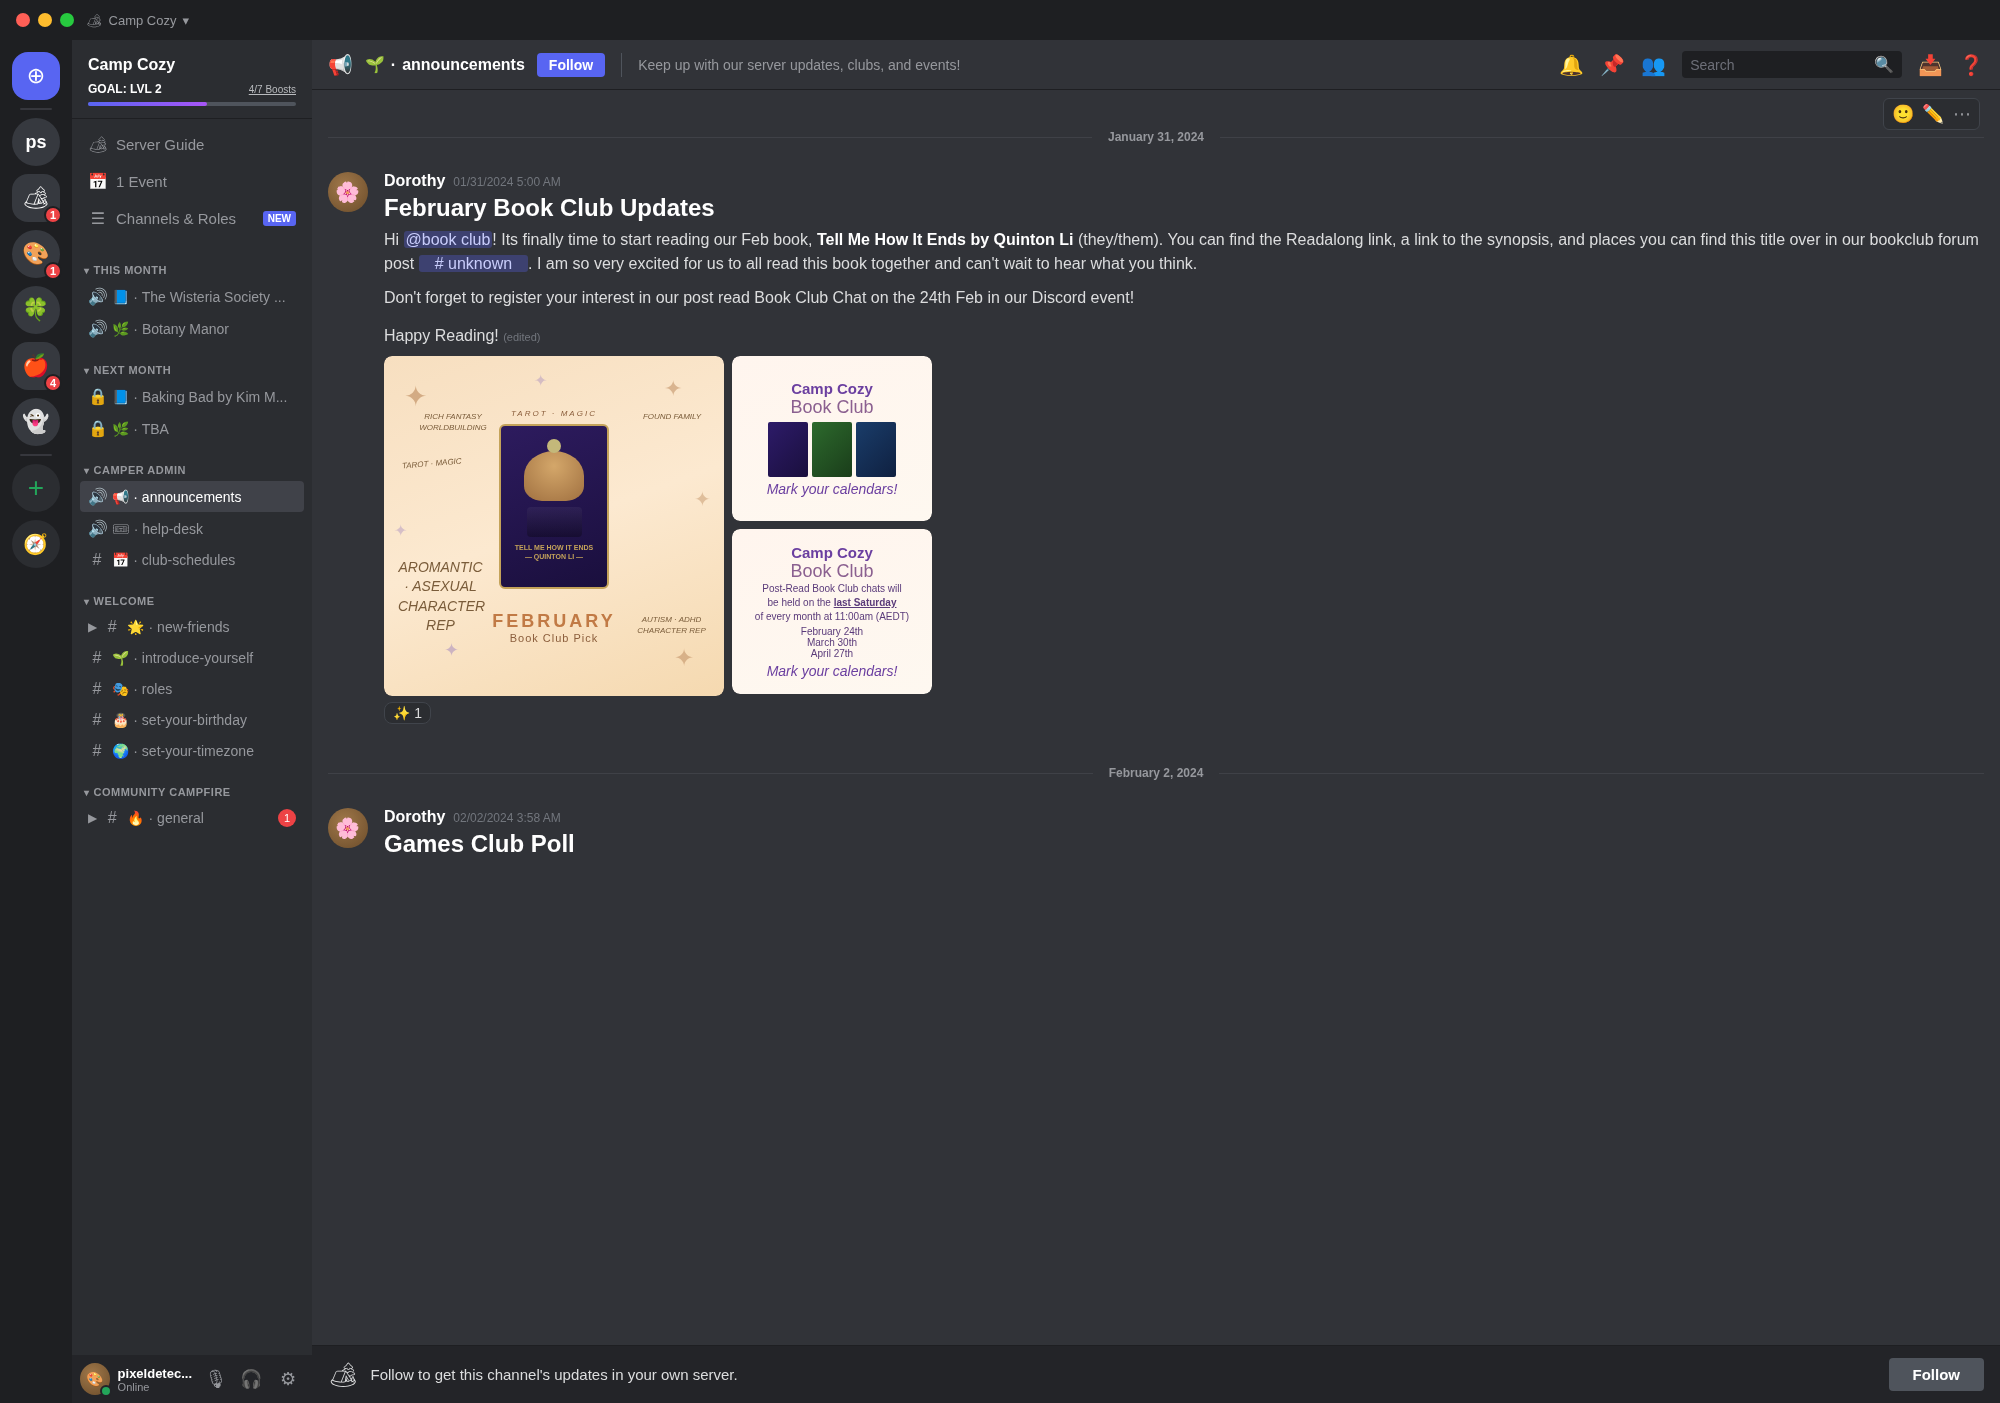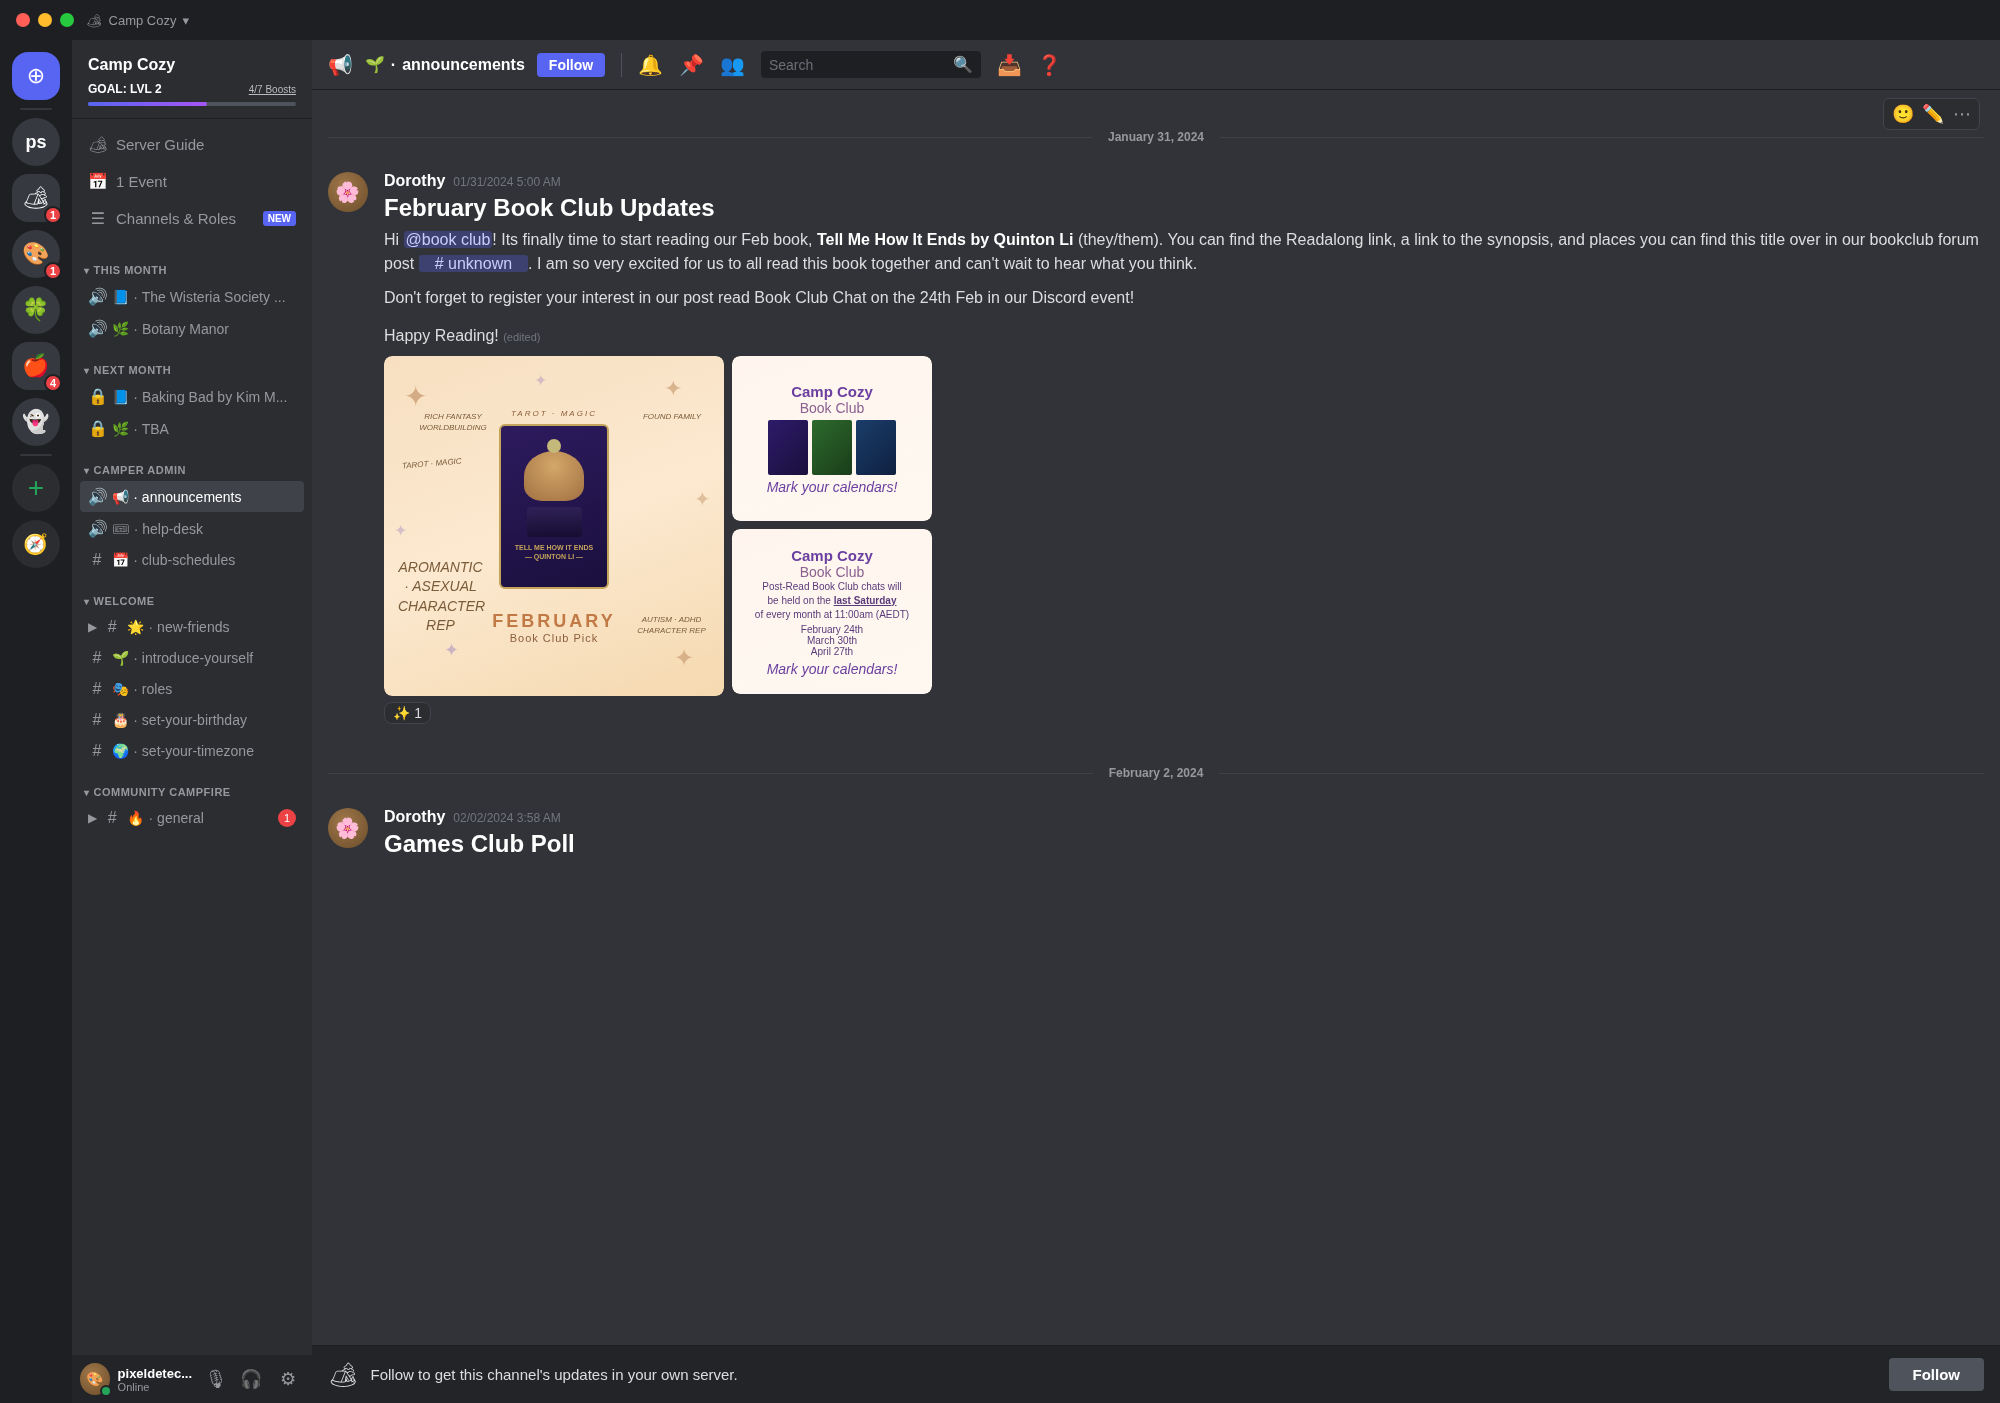--- a/index.html
+++ b/index.html
@@ -515,21 +515,21 @@
       gap: 8px;
     }
 
     .camp-cozy-header {
       font-size: 15px;
       font-weight: bold;
       color: #6B3FA0;
       text-align: center;
     }
     .camp-cozy-bookclub {
-      font-size: 14px;
+      font-size: 18px;
       color: #8B6090;
       text-align: right;
     }
     .book-covers {
       display: flex;
       gap: 4px;
       margin-top: 4px;
     }
     .book-cover {
       width: 40px;
@@ -809,20 +809,21 @@
 
     <div class="topbar">
       <span class="topbar-icon">📢</span>
       <div class="topbar-channel">
         <span class="topbar-channel-emoji">🌱</span>
         <span class="topbar-channel-name">·</span>
         <span class="topbar-channel-name">announcements</span>
       </div>
       <button class="topbar-follow-btn">Follow</button>
       <div class="topbar-divider"></div>
+      <span class="topbar-desc">Keep up with our server updates, clubs, and events!</span>
       <div class="topbar-right">
         <span class="topbar-icon-btn">🔔</span>
         <span class="topbar-icon-btn">📌</span>
         <span class="topbar-icon-btn">👥</span>
         <div class="search-bar">
           <input type="text" placeholder="Search" style="">
           <span>🔍</span>
         </div>
         <span class="topbar-icon-btn">📥</span>
         <span class="topbar-icon-btn">❓</span>

